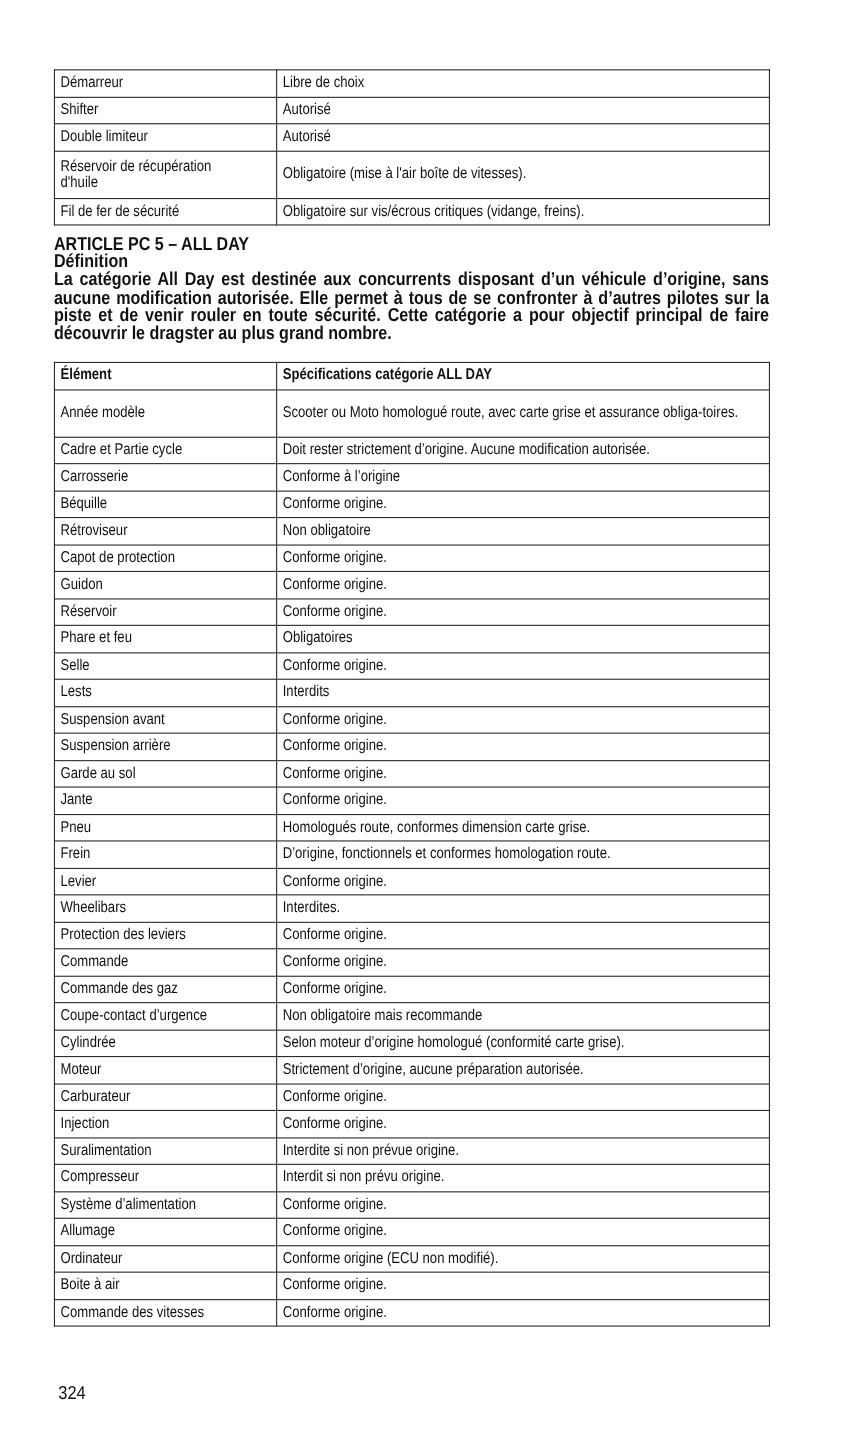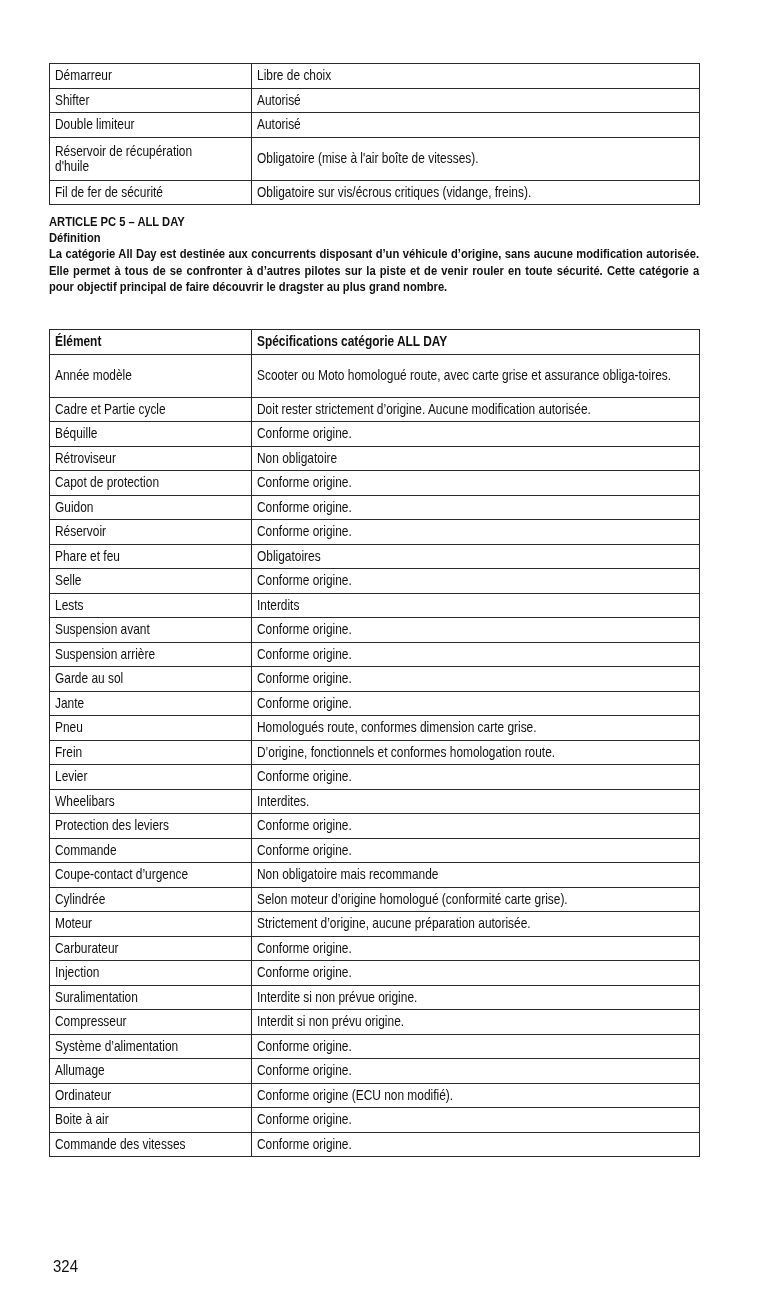--- a/index.html
+++ b/index.html
@@ -15,21 +15,21 @@
   table.spec td .w { display: inline-block; transform: scaleX(0.84); transform-origin: left center;
                      width: 119%; white-space: normal; }
   table.spec col.c1 { width: 202px; }
   table.spec col.c2 { width: 448px; }
   table.spec tr { height: 24.5px; }
   table.spec tr.tall { height: 43px; margin-top: 16px; }
   table.spec tr.head td { font-weight: bold; margin-left: 36px; }
   #t1 { top: 63px; }
   #t2 { top: 329px; }
   .article { position: absolute; left: 49px; top: 214px; width: 650px; font-weight: bold;
-             font-size: 13px; line-height: 16.2px; }
+             font-size: 17px; line-height: 16.2px; }
   .article .line { display: block; }
   .article .sq { display: inline-block; transform: scaleX(0.86); transform-origin: left center; white-space: nowrap; }
   .article .para { display: block; transform: scaleX(0.86); transform-origin: left top; width: 116.3%;
                    text-align: justify; }
   .pagenum { position: absolute; left: 53px; top: 1257px; font-size: 17px;
              transform: scaleX(0.88); transform-origin: left center; }
 </style>
 </head>
 <body>
 
@@ -84,20 +84,24 @@
     <tbody id="allday-body">
       <tr class="tall">
         <td><span class="c">Année modèle</span></td>
         <td><span class="w" style="width:520px">Scooter ou Moto homologué route, avec carte grise et assurance obliga-toires.</span></td>
       </tr>
       <tr>
           <td><span class="c">Cadre et Partie cycle</span></td>
           <td><span class="c">Doit rester strictement d’origine. Aucune modification autorisée.</span></td>
         </tr>
       <tr>
+          <td><span class="c">Carrosserie</span></td>
+          <td><span class="c">Conforme à l’origine</span></td>
+        </tr>
+      <tr>
           <td><span class="c">Béquille</span></td>
           <td><span class="c">Conforme origine.</span></td>
         </tr>
       <tr>
           <td><span class="c">Rétroviseur</span></td>
           <td><span class="c">Non obligatoire</span></td>
         </tr>
       <tr>
           <td><span class="c">Capot de protection</span></td>
           <td><span class="c">Conforme origine.</span></td>
@@ -156,20 +160,24 @@
         </tr>
       <tr>
           <td><span class="c">Protection des leviers</span></td>
           <td><span class="c">Conforme origine.</span></td>
         </tr>
       <tr>
           <td><span class="c">Commande</span></td>
           <td><span class="c">Conforme origine.</span></td>
         </tr>
       <tr>
+          <td><span class="c">Commande des gaz</span></td>
+          <td><span class="c">Conforme origine.</span></td>
+        </tr>
+      <tr>
           <td><span class="c">Coupe-contact d’urgence</span></td>
           <td><span class="c">Non obligatoire mais recommande</span></td>
         </tr>
       <tr>
           <td><span class="c">Cylindrée</span></td>
           <td><span class="c">Selon moteur d’origine homologué (conformité carte grise).</span></td>
         </tr>
       <tr>
           <td><span class="c">Moteur</span></td>
           <td><span class="c">Strictement d’origine, aucune préparation autorisée.</span></td>

